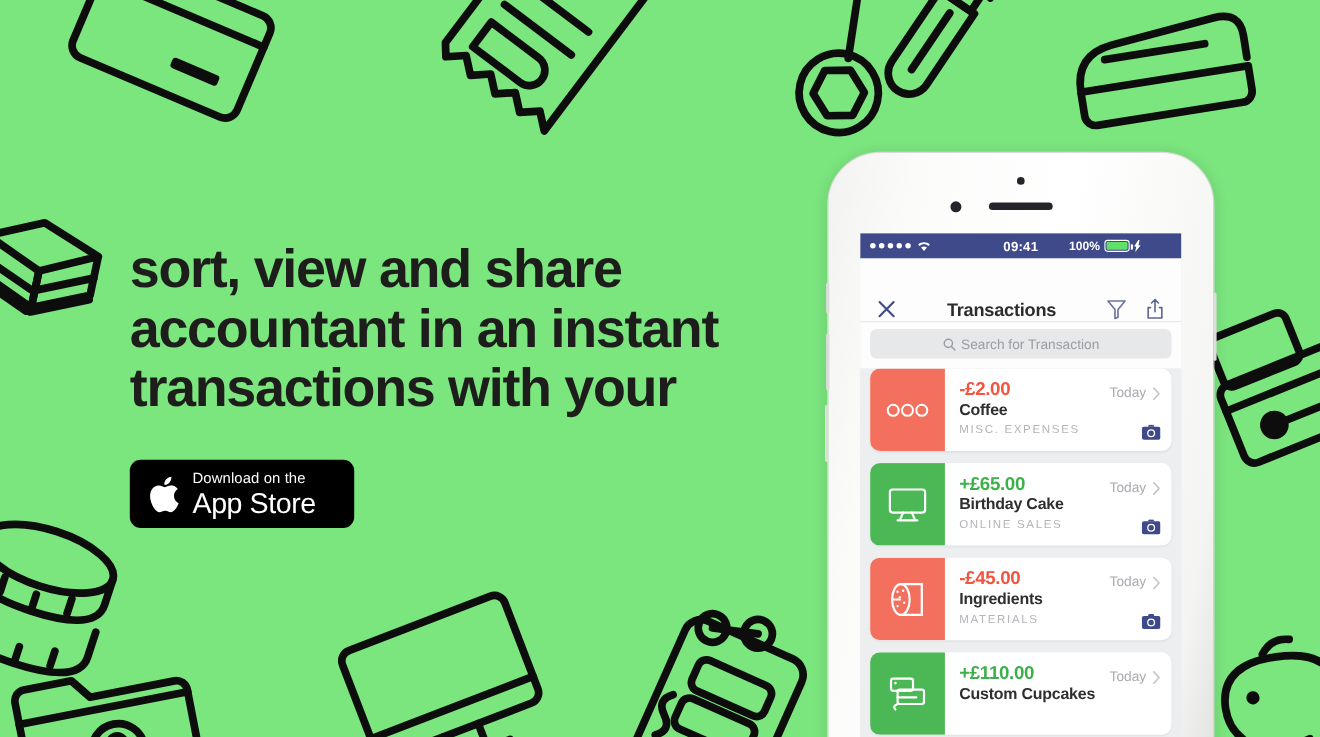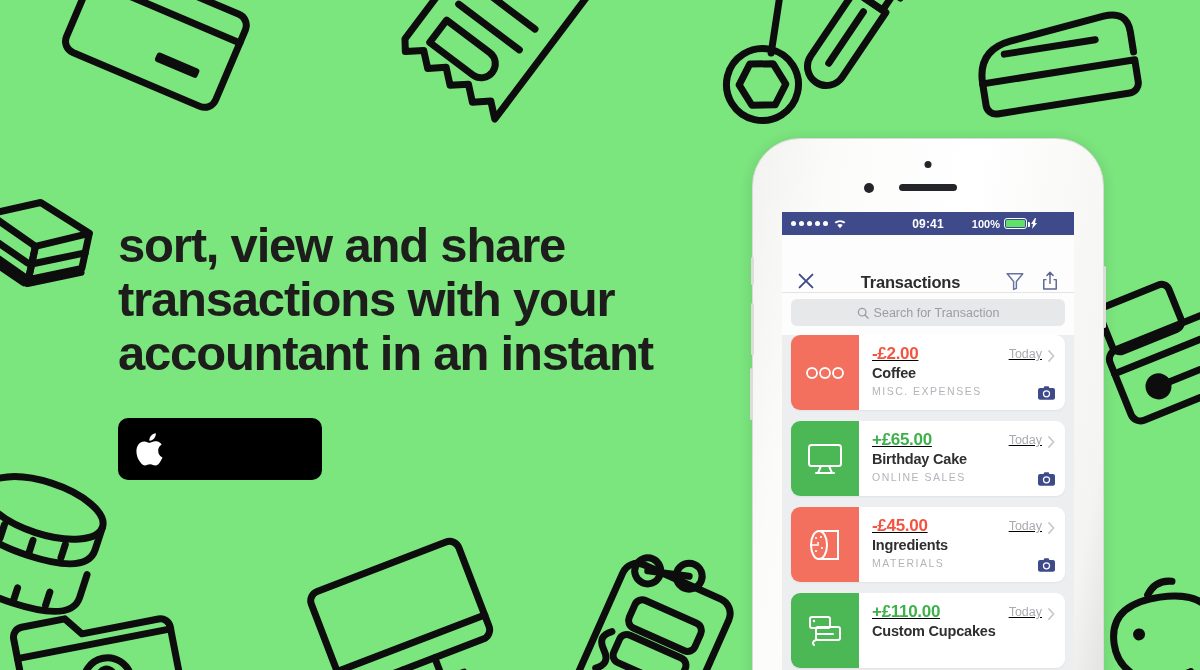--- a/index.html
+++ b/index.html
@@ -99,21 +99,21 @@
 
   .txn {
     display:flex; background:#fff; border-radius:9px; margin-bottom:11px;
     overflow:hidden; height:75px; cursor:pointer;
     box-shadow:0 1px 2px rgba(0,0,0,.05);
   }
   .txn-icon { width:68px; flex:none; display:flex; align-items:center; justify-content:center; }
   .txn-icon.neg { background:#f4705e; }
   .txn-icon.pos { background:#4cb755; }
   .txn-body { flex:1; padding:9px 10px 0 13px; position:relative; }
-  .txn-top { display:flex; align-items:center;text-decoration:underline; }
+  .txn-top { display:flex; align-items:flex-end; }
   .txn-amt { font-size:17px; font-weight:bold; letter-spacing:-.3px; flex:1; }
   .txn-amt.neg { color:#f4543f; }
   .txn-amt.pos { color:#3cb14a; }
   .txn-when { font-size:12.5px; color:#a9abb0; margin-right:6px; }
   .chev { width:7px; height:12px; flex:none; margin-top:3px; }
   .txn-name { font-size:14.5px; font-weight:bold; color:#2f2f2f; margin-top:1px; letter-spacing:-.2px; }
   .txn-cat { font-size:10.5px; color:#b2b4b9; letter-spacing:1.5px; margin-top:4px; }
   .cam-badge { position:absolute; right:10px; bottom:10px; width:17px; height:14px; }
 </style>
 </head>
@@ -225,28 +225,32 @@
       <circle class="dood-f" cx="44" cy="56" r="6"></circle>
       <path class="dood" d="M58 18 q10 -14 26 -10"></path>
     </g>
   </svg>
 
 </div>
 
 <div class="left-col">
   <h1 class="headline">
     <span class="hl-line">sort, view and share</span>
+    <span class="hl-line">accountant in an instant</span>
     <span class="hl-line">transactions with your</span>
-    <span class="hl-line">accountant in an instant</span>
   </h1>
 
   <div class="appstore-badge">
     <svg class="apple-logo" viewBox="0 0 24 29">
       <path fill="#fff" d="M19.6 15.4c0-3.2 2.6-4.7 2.7-4.8-1.5-2.2-3.8-2.5-4.6-2.5-1.9-.2-3.8 1.2-4.8 1.2s-2.5-1.1-4.1-1.1c-2.1 0-4.1 1.2-5.2 3.1-2.2 3.9-.6 9.6 1.6 12.7 1.1 1.5 2.3 3.2 4 3.1 1.6-.1 2.2-1 4.1-1s2.5 1 4.1 1 2.8-1.5 3.8-3c1.2-1.7 1.7-3.4 1.7-3.5-.1 0-3.3-1.3-3.3-5.2zM16.4 5.9c.9-1.1 1.5-2.6 1.3-4.1-1.3.1-2.8.9-3.7 1.9-.8.9-1.5 2.5-1.3 3.9 1.4.2 2.8-.7 3.7-1.7z"></path>
     </svg>
+    <div class="badge-text">
+      <span class="badge-small">Download on the</span>
+      <span class="badge-big">App Store</span>
+    </div>
   </div>
 </div>
 
 <div class="phone">
   <div class="phone-body"></div>
   <div class="btn-vol2"></div>
   <div class="btn-pwr"></div>
   <div class="sensor-dot"></div>
   <div class="camera-dot"></div>
   <div class="earpiece"></div>

